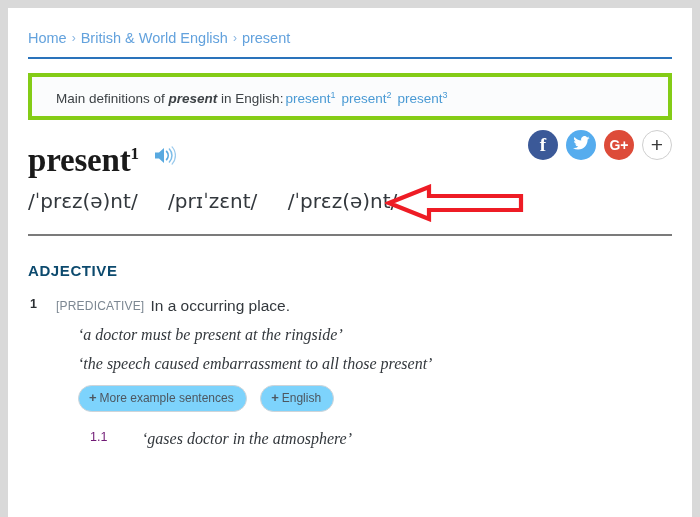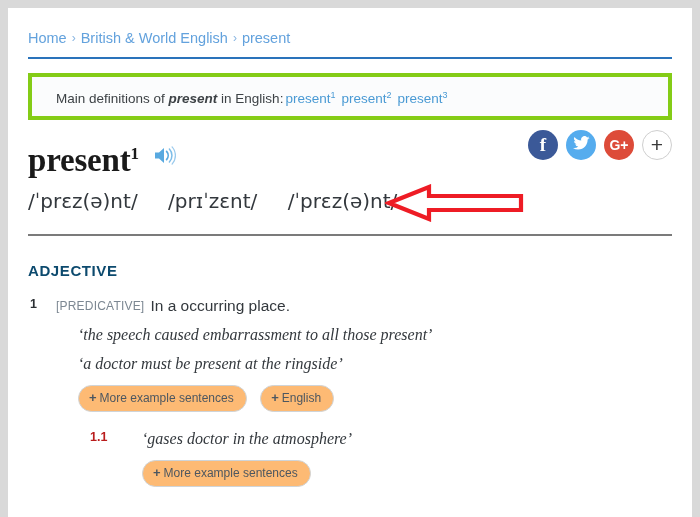--- a/index.html
+++ b/index.html
@@ -212,42 +212,42 @@
   }
   .pill {
     display: inline-block;
     border: 1px solid #cfd4d8;
     border-radius: 14px;
     padding: 4px 12px 5px 10px;
     font-size: 12px;
     color: #4d5760;
     margin-right: 9px;
     cursor: pointer;
-    background: #fdba74;
+    background: #7dd3fc;
     line-height: 15px;
   }
   .pill .pl {
     font-weight: bold;
     margin-right: 3px;
     font-size: 13px;
   }
 
   .subsense {
     margin-top: 17px;
     margin-left: 34px;
     position: relative;
     padding-left: 30px;
   }
   .subsense-num {
     position: absolute;
     left: 0;
     top: 1px;
-    font-weight: bold;
+    font-weight: normal;
     font-size: 12.5px;
-    color: #b91c1c;
+    color: #701a75;
   }
 </style>
 </head>
 <body>
 
 <div class="page-card">
   <div class="inner">
 
     <div class="breadcrumb">
       <a href="#">Home</a><span class="crumb-sep">›</span><a href="#">British &amp; World English</a><span class="crumb-sep">›</span><a href="#">present</a>
@@ -297,30 +297,27 @@
         </svg>
       </span>
     </div>
 
     <div class="pos-rule"></div>
     <div class="pos">ADJECTIVE</div>
 
     <div class="sense">
       <span class="sense-num">1</span>
       <div class="sense-def"><span class="gram">[PREDICATIVE]</span><span>In a occurring place.</span></div>
+      <div class="example">‘a doctor must be present at the ringside’</div>
       <div class="example">‘the speech caused embarrassment to all those present’</div>
-      <div class="example">‘a doctor must be present at the ringside’</div>
       <div class="btn-row">
         <span class="pill"><span class="pl">+</span><span>More example sentences</span></span>
         <span class="pill"><span class="pl">+</span><span>English</span></span>
       </div>
 
       <div class="subsense">
         <span class="subsense-num">1.1</span>
         <div class="example">‘gases doctor in the atmosphere’</div>
-        <div class="btn-row">
-          <span class="pill"><span class="pl">+</span><span>More example sentences</span></span>
-        </div>
       </div>
     </div>
 
   </div>
 </div>
 
 </body></html>

